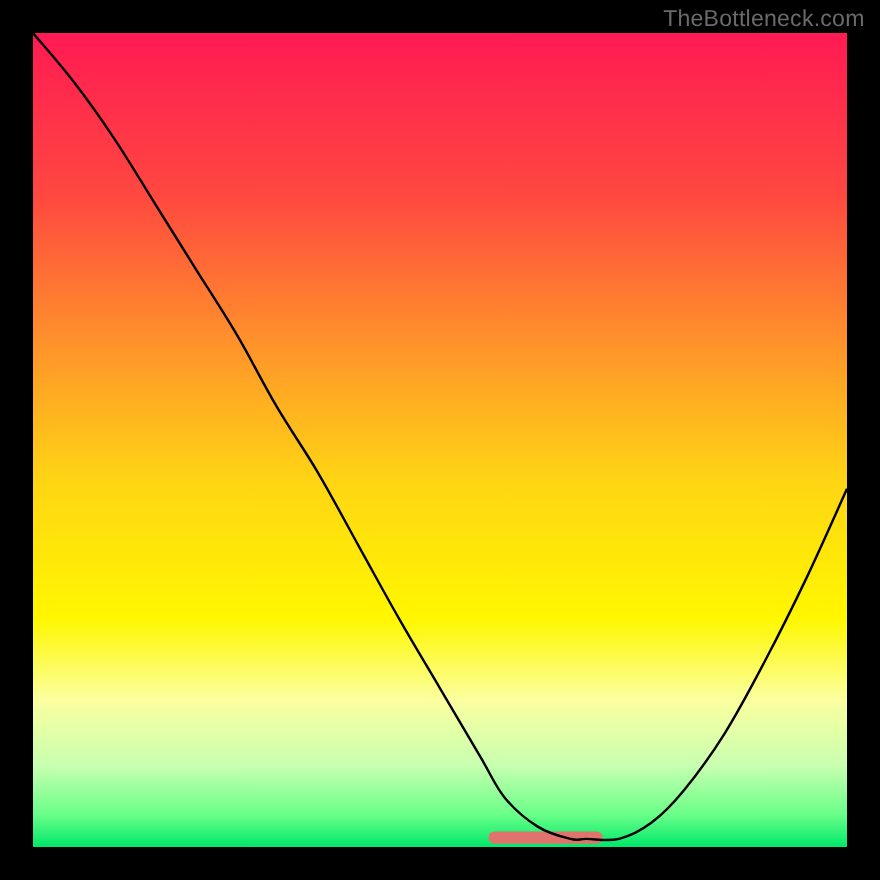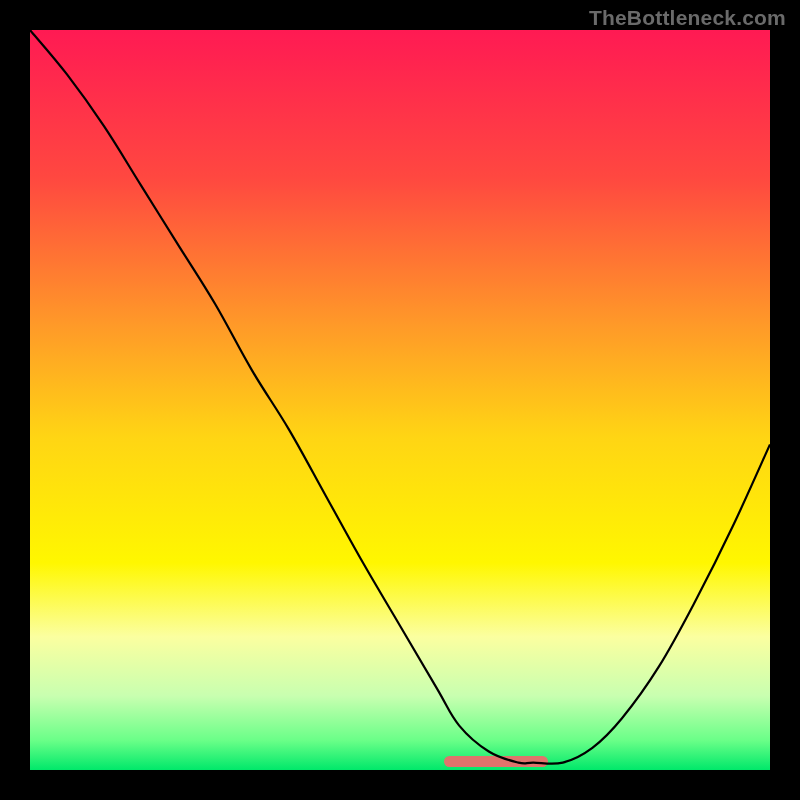--- a/index.html
+++ b/index.html
@@ -9,21 +9,21 @@
     background: #000;
     position: relative;
     font-family: Arial, sans-serif;
   }
   .watermark {
     position: absolute;
     top: 6px;
     right: 14px;
     color: #6a6a6a;
     font-size: 21px;
-    font-weight: bold;
+    font-weight: normal;
     z-index: 10;
     letter-spacing: 0.2px;
   }
   .plot-area {
     position: absolute;
     left: 30px;
     top: 30px;
     width: 740px;
     height: 740px;
     overflow: hidden;

